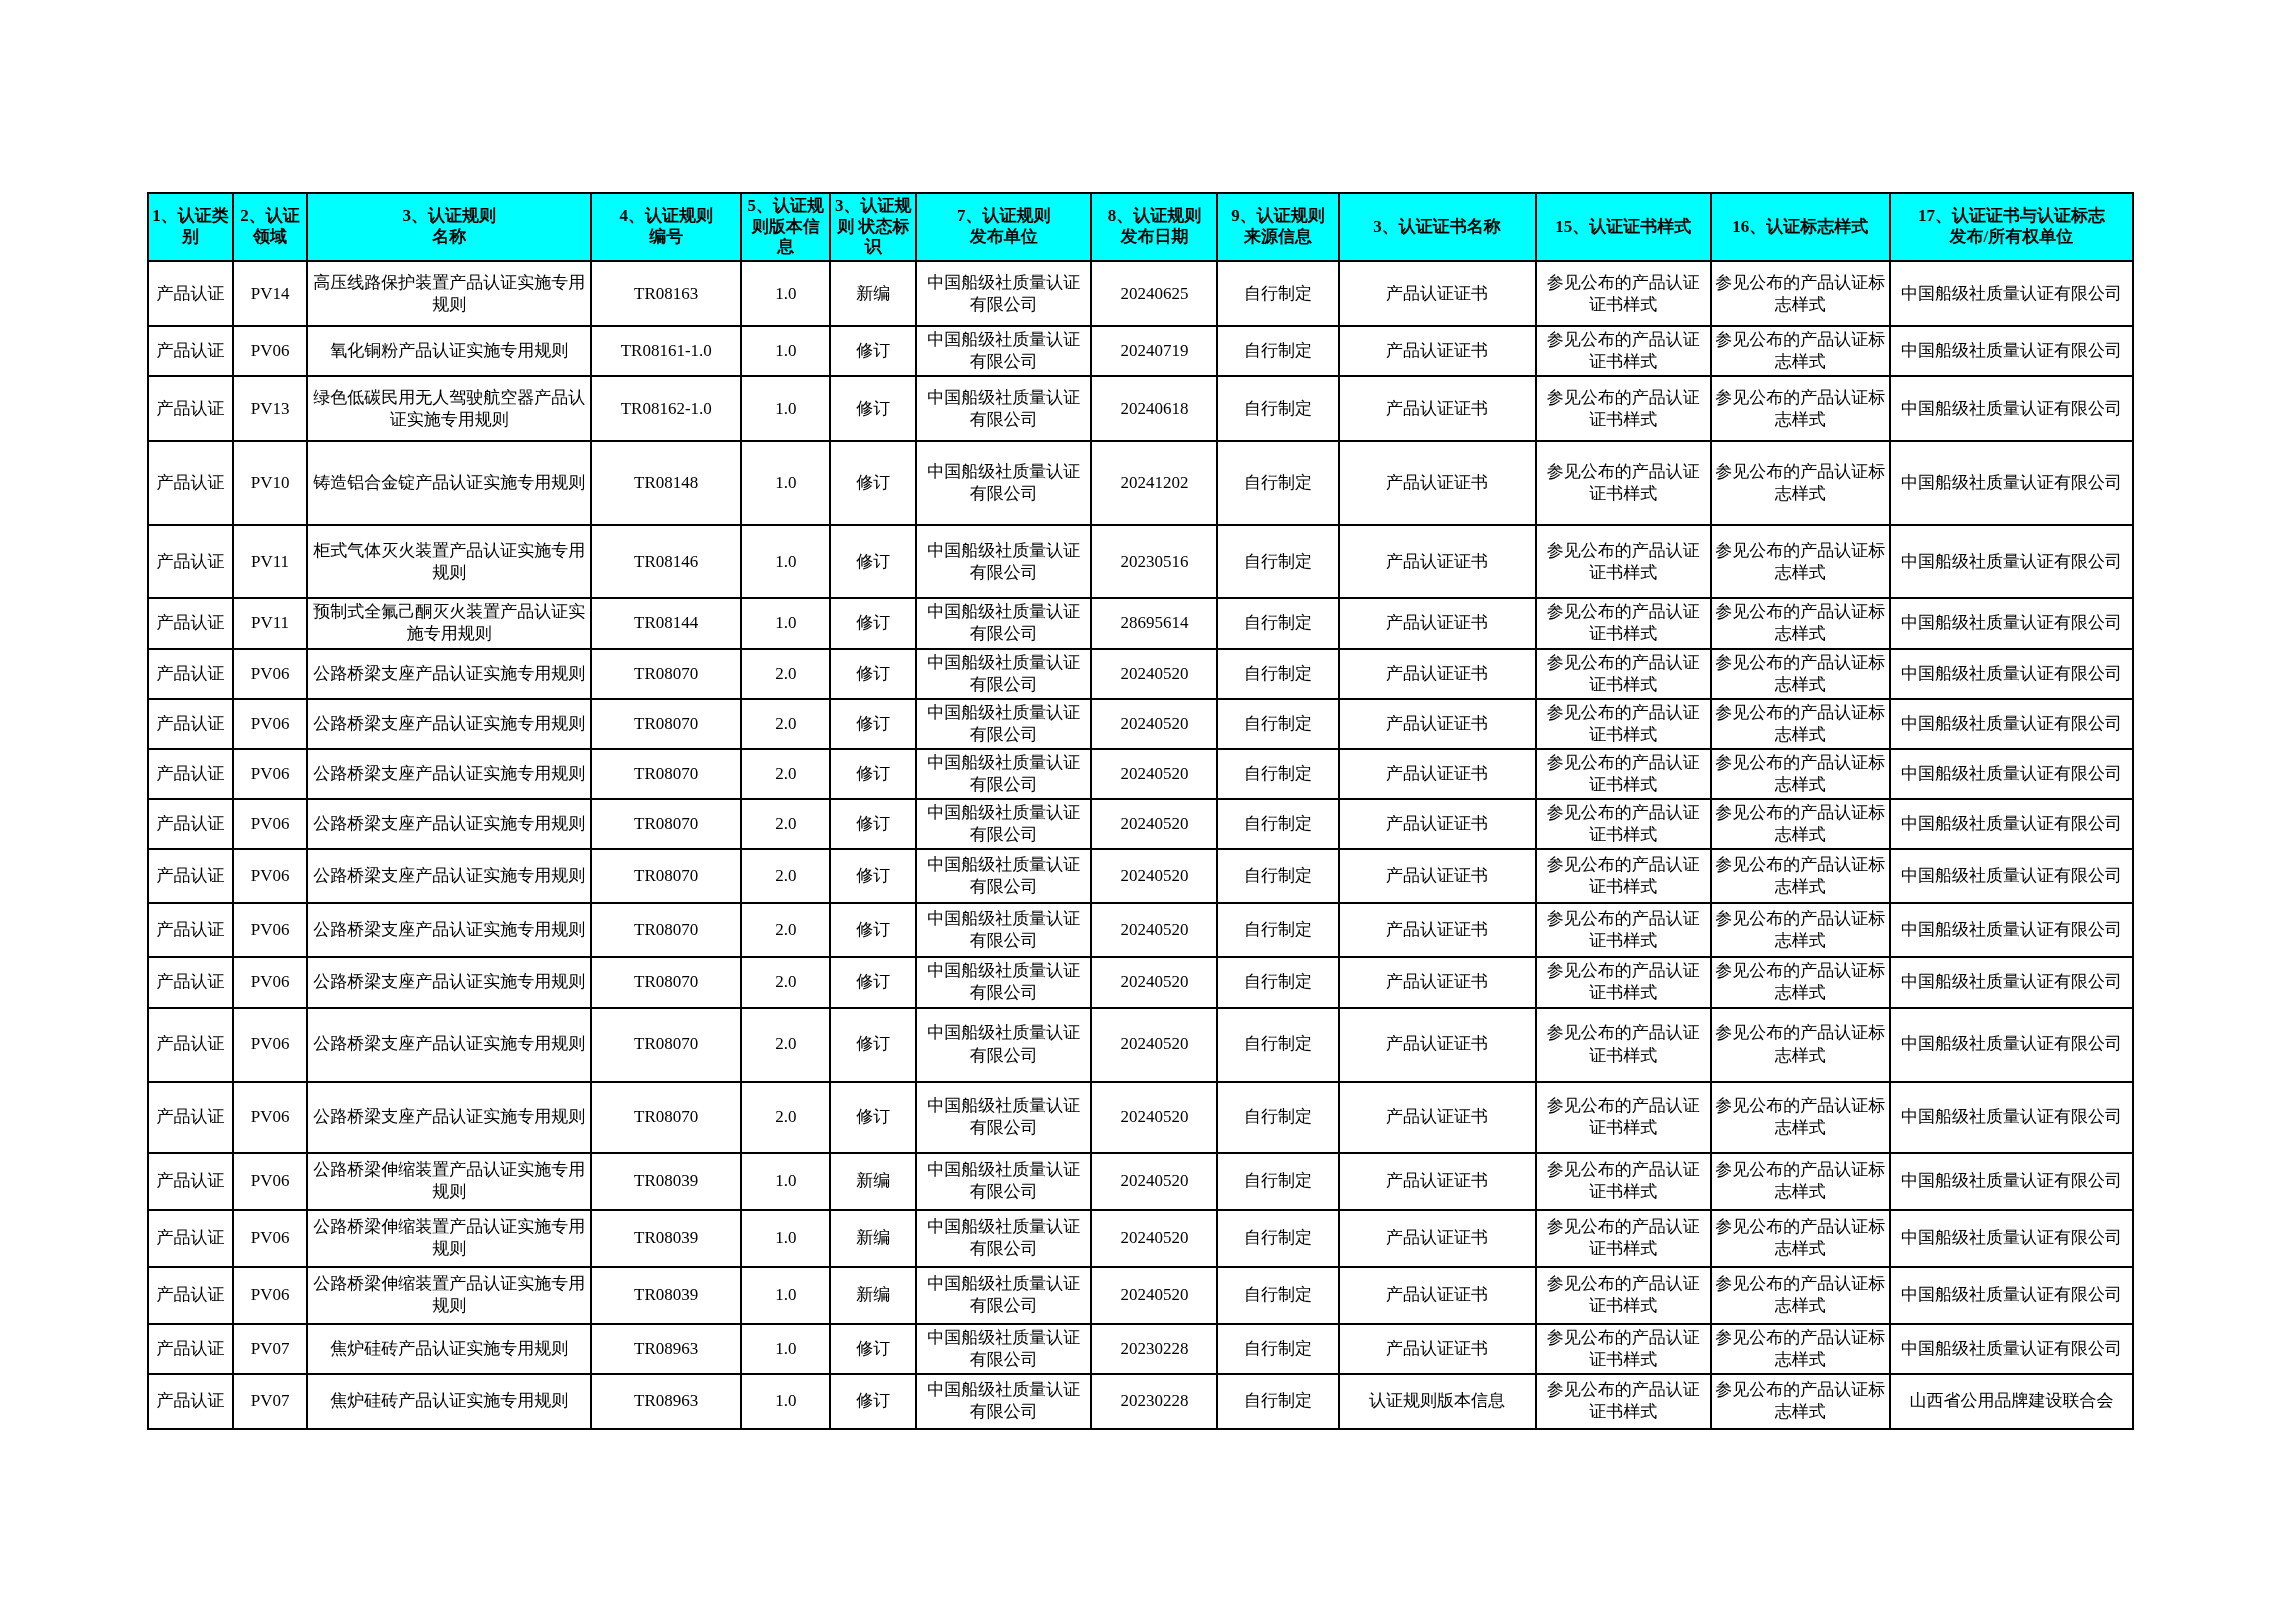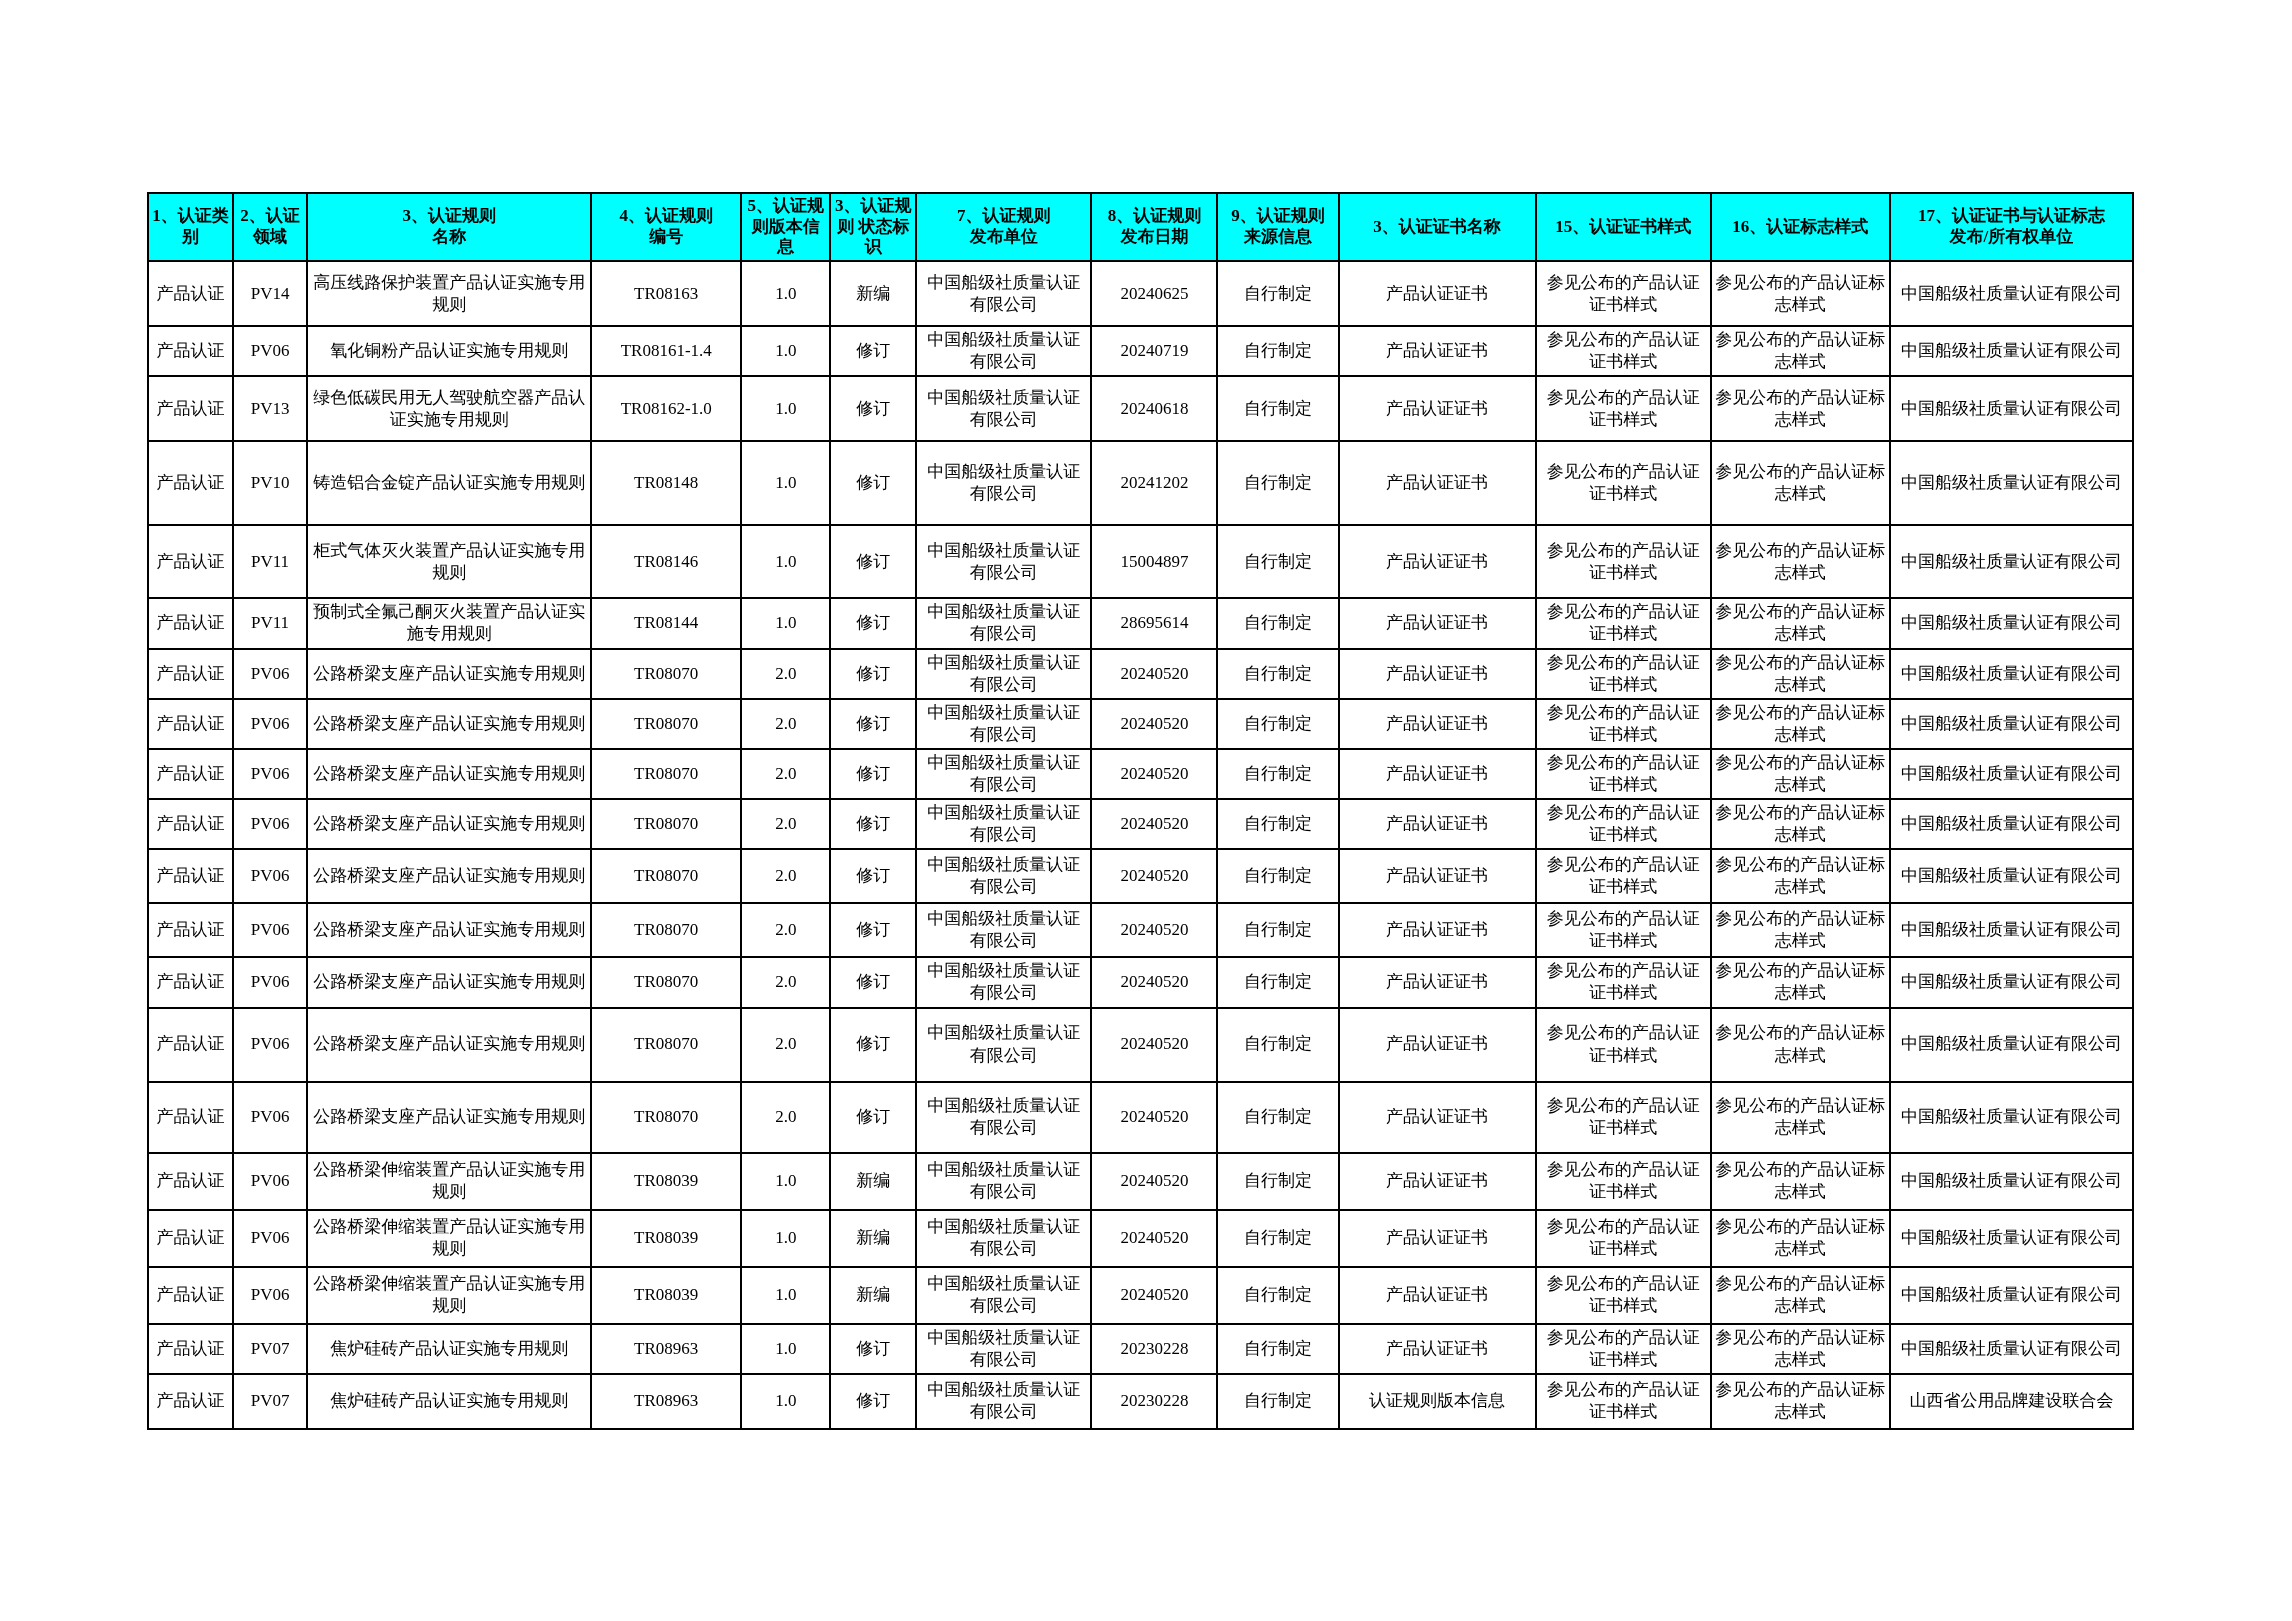--- a/index.html
+++ b/index.html
@@ -98,21 +98,21 @@
           <td>自行制定</td>
           <td>产品认证证书</td>
           <td>参见公布的产品认证证书样式</td>
           <td>参见公布的产品认证标志样式</td>
           <td>中国船级社质量认证有限公司</td>
         </tr>
         <tr style="height: 49px;">
           <td>产品认证</td>
           <td>PV06</td>
           <td>氧化铜粉产品认证实施专用规则</td>
-          <td>TR08161-1.4</td>
+          <td>TR08161-1.0</td>
           <td>1.0</td>
           <td>修订</td>
           <td>中国船级社质量认证有限公司</td>
           <td>20240719</td>
           <td>自行制定</td>
           <td>产品认证证书</td>
           <td>参见公布的产品认证证书样式</td>
           <td>参见公布的产品认证标志样式</td>
           <td>中国船级社质量认证有限公司</td>
         </tr>
@@ -147,21 +147,21 @@
           <td>中国船级社质量认证有限公司</td>
         </tr>
         <tr style="height: 73px;">
           <td>产品认证</td>
           <td>PV11</td>
           <td>柜式气体灭火装置产品认证实施专用规则</td>
           <td>TR08146</td>
           <td>1.0</td>
           <td>修订</td>
           <td>中国船级社质量认证有限公司</td>
-          <td>15004897</td>
+          <td>20230516</td>
           <td>自行制定</td>
           <td>产品认证证书</td>
           <td>参见公布的产品认证证书样式</td>
           <td>参见公布的产品认证标志样式</td>
           <td>中国船级社质量认证有限公司</td>
         </tr>
         <tr style="height: 49px;">
           <td>产品认证</td>
           <td>PV11</td>
           <td>预制式全氟己酮灭火装置产品认证实施专用规则</td>

